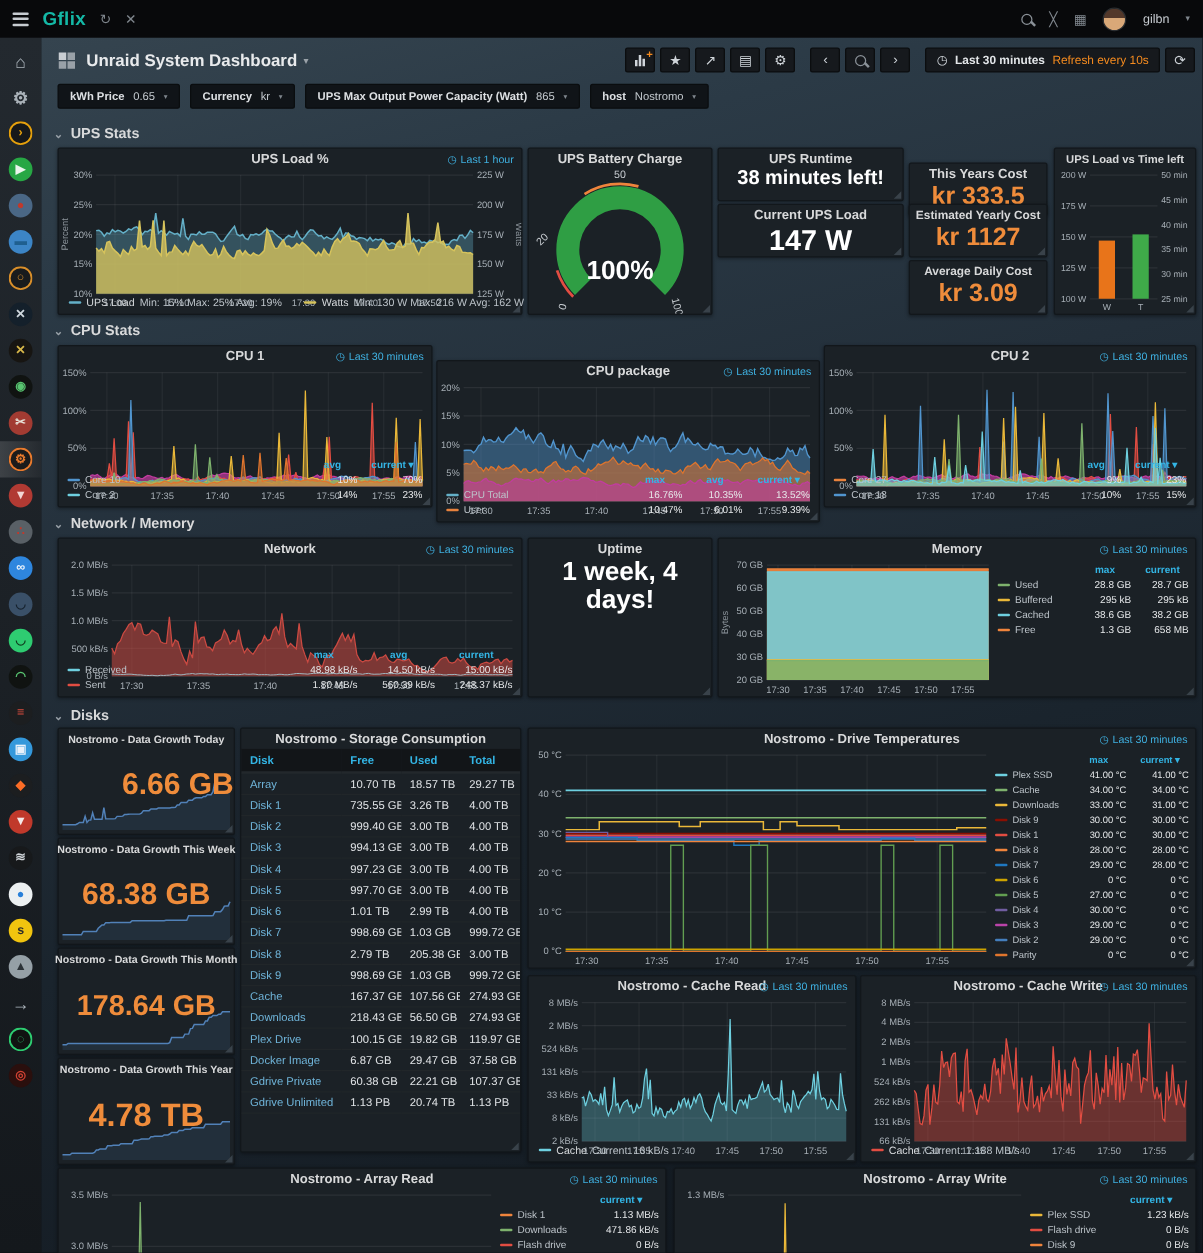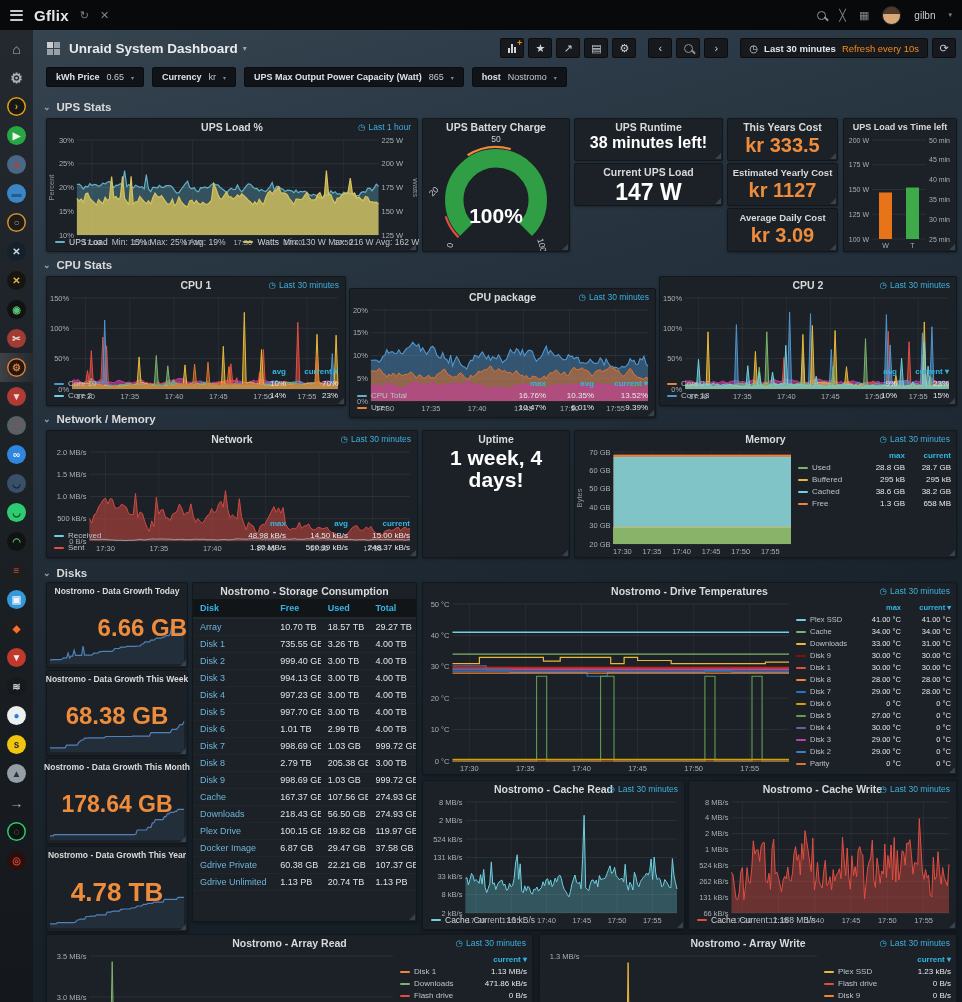--- a/index.html
+++ b/index.html
@@ -5,21 +5,21 @@
   *{margin:0;padding:0;box-sizing:border-box}
   html,body{width:962px;height:1002px;overflow:hidden;background:#0b0d10;
     font-family:"Liberation Sans",sans-serif;-webkit-font-smoothing:antialiased}
   svg text{font-family:"Liberation Sans",sans-serif}
 
   
   #topnav{position:absolute;left:0;top:0;width:962px;height:30px;background:#08090b;
     display:flex;align-items:center;padding:0 10px;gap:11px;z-index:5}
   .burger{display:flex;flex-direction:column;gap:2.5px;cursor:pointer}
   .burger span{width:13px;height:2px;background:#c7ccd1;border-radius:1px}
-  .brand{font-size:15px;font-weight:bold;color:#e5e5e5;letter-spacing:.3px}
+  .brand{font-size:15px;font-weight:bold;color:#14b8a6;letter-spacing:.3px}
   .tn-ic{color:#7f868d;font-size:11px;cursor:pointer}
   .tn-right{margin-left:auto;display:flex;align-items:center;gap:13px}
   .mag{width:9px;height:9px;border:1.5px solid #8a9198;border-radius:50%;position:relative;display:inline-block}
   .mag::after{content:"";position:absolute;width:5px;height:1.5px;background:#8a9198;
     transform:rotate(45deg);right:-4px;bottom:-1px}
   .avatar{width:19px;height:19px;border-radius:50%;background:linear-gradient(180deg,#53382a 0 42%,#d9a878 42%);
     border:1px solid #2a2d30}
   .uname{font-size:10px;color:#c7ccd1}
   .caret{font-size:7px;color:#7f868d}
 
@@ -78,21 +78,21 @@
   .tl{position:absolute;right:6px;top:3px;font-size:8.5px;color:#3fb0e0;display:flex;gap:3px;align-items:center;cursor:pointer}
   .pb{flex:1;display:flex;min-height:0;position:relative}
   .pb.col{flex-direction:column}
   .pb.center{align-items:flex-start;justify-content:center}
   .chart{flex:1;min-width:0;min-height:0}
   .legend-right{flex:none;overflow:hidden;padding:3px 5px 0 0}
   .legend-bottom{flex:none;padding:0 7px 3px}
 
   .lg-table{display:grid;font-size:8px;line-height:1.5;color:#9fa7ae;align-content:start;column-gap:4px}
   .lg-table.small{font-size:7.5px;line-height:1.6}
-  .lg-h{color:#33b5e5;text-align:right;font-weight:bold}
+  .lg-h{color:#33b5e5;text-align:center;font-weight:bold}
   .lg-l{display:flex;align-items:center;gap:4px;color:#bcc3c9;white-space:nowrap;cursor:pointer}
   .lg-v{text-align:right;color:#e6e8ea;white-space:nowrap}
   .sw{width:10px;height:2px;border-radius:1px;flex:none}
   .lg-inline{display:flex;align-items:center;font-size:8.5px;color:#bcc3c9;gap:18px;padding:0 8px 4px}
   .lg-inline.split{justify-content:space-between}
   .lg-item{display:flex;align-items:center;gap:4px;cursor:pointer;white-space:nowrap}
   .lg-item b{color:#d7dadd;font-weight:normal}
 
   .stat-v{font-weight:bold;text-align:center;line-height:1.05;width:100%}
   .sparkwrap{position:absolute;left:2px;right:2px;bottom:2px;height:68%}
@@ -380,21 +380,21 @@
       </div>
   </div>
   <div class="panel" style="left:541px;top:133px;width:149px;height:43px">
     <div class="ph">
         <span class="pt">Current UPS Load</span>
       </div>
     <div class="pb center">
         <div class="stat-v" style="font-size: 23px; color: rgb(255, 255, 255);">147 W</div>
       </div>
   </div>
-  <div class="panel" style="left:694px;top:88px;width:111px;height:43px">
+  <div class="panel" style="left:694px;top:100px;width:111px;height:43px">
     <div class="ph">
         <span class="pt">This Years Cost</span>
       </div>
     <div class="pb center">
         <div class="stat-v" style="font-size: 20px; color: rgb(239, 140, 59);">kr  333.5</div>
       </div>
   </div>
   <div class="panel" style="left:694px;top:133px;width:111px;height:43px">
     <div class="ph">
         <span class="pt" style="font-size:9.5px">Estimated Yearly Cost</span>

